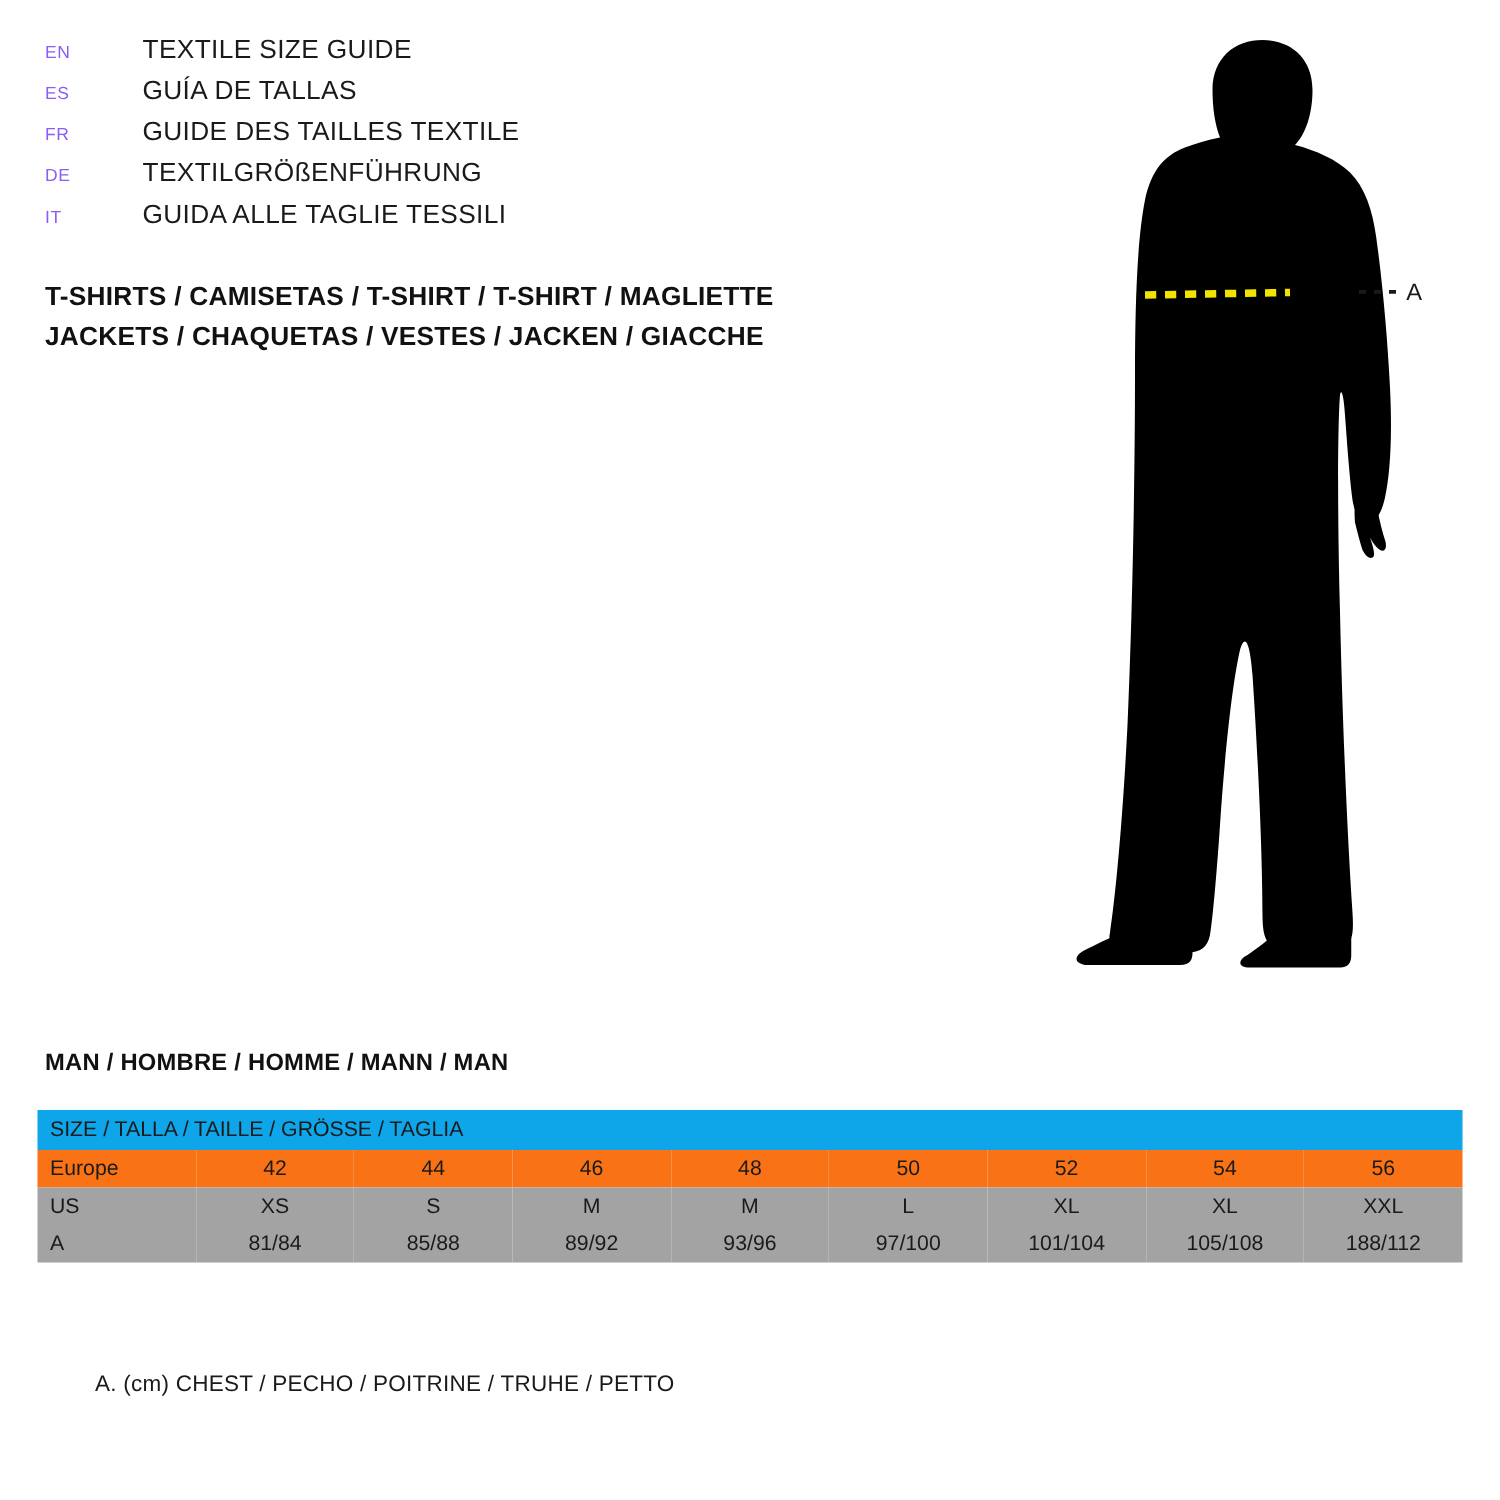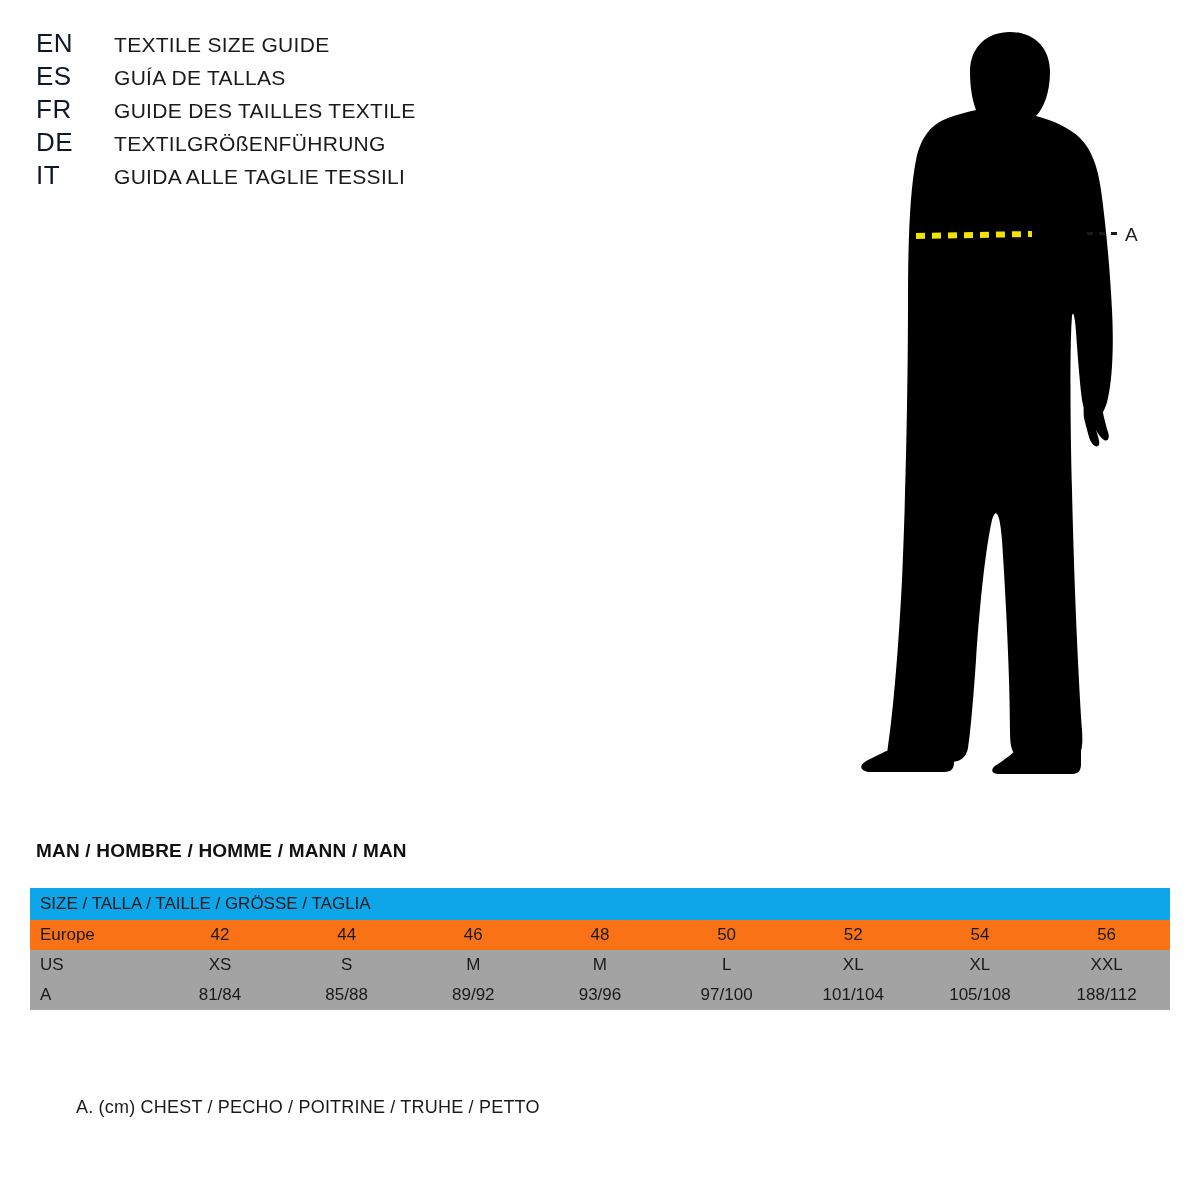--- a/index.html
+++ b/index.html
@@ -28,23 +28,23 @@
     top: 28px;
     width: 720px;
   }
   .lang-row {
     display: flex;
     align-items: baseline;
     height: 33px;
   }
   .lang-code {
     width: 78px;
-    font-size: 26px;
+    font-size: 14px;
     letter-spacing: 0.5px;
-    color: #0f172a;
+    color: #8b5cf6;
   }
   .lang-text {
     font-size: 21px;
     letter-spacing: 0.3px;
     color: #1a1a1a;
     white-space: nowrap;
   }
 
   .category-block {
     position: absolute;
@@ -174,20 +174,24 @@
     <div class="lang-row">
       <span class="lang-code">DE</span>
       <span class="lang-text">TEXTILGRÖßENFÜHRUNG</span>
     </div>
     <div class="lang-row">
       <span class="lang-code">IT</span>
       <span class="lang-text">GUIDA ALLE TAGLIE TESSILI</span>
     </div>
   </div>
 
+  <div class="category-block">
+    <div class="category-line">T-SHIRTS / CAMISETAS / T-SHIRT / T-SHIRT / MAGLIETTE</div>
+    <div class="category-line">JACKETS / CHAQUETAS / VESTES / JACKEN / GIACCHE</div>
+  </div>
 
   <div class="figure-wrap">
     <svg width="360" height="780" viewBox="0 0 360 780" xmlns="http://www.w3.org/2000/svg">
       <path fill="#000000" d="
         M 150 52
         C 150 26, 168 12, 190 12
         C 212 12, 230 26, 230 52
         C 230 72, 224 88, 216 96
         C 232 100, 250 108, 260 118
         C 272 130, 278 148, 281 170

